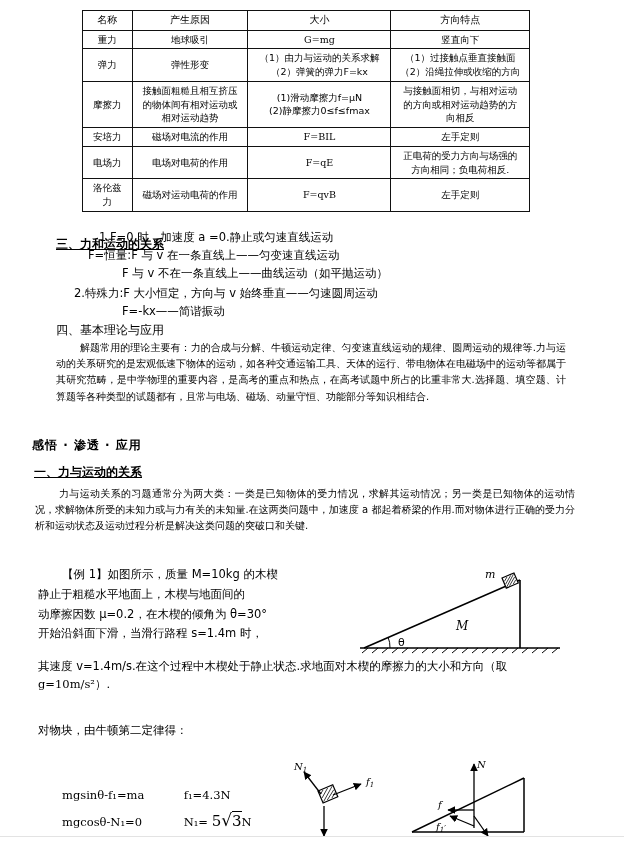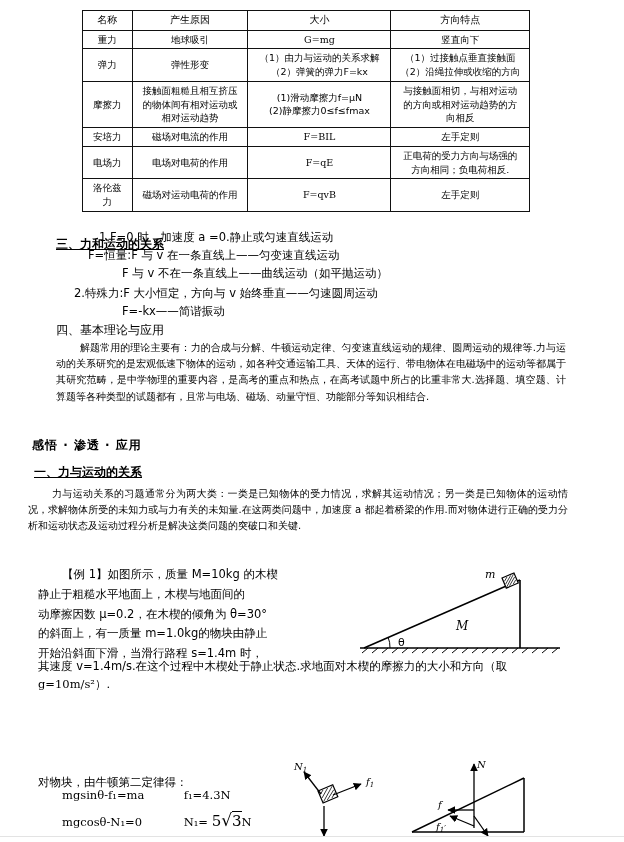--- a/index.html
+++ b/index.html
@@ -216,35 +216,34 @@
   <div class="line" style="left:122px; top:304px;">F=-kx——简谐振动</div>
 
   <div class="sec-head" style="left:56px; top:322px; font-weight:normal;">四、基本理论与应用</div>
 
   <div class="para indent" style="left:56px; top:340px; width:510px;">解题常用的理论主要有：力的合成与分解、牛顿运动定律、匀变速直线运动的规律、圆周运动的规律等.力与运动的关系研究的是宏观低速下物体的运动，如各种交通运输工具、天体的运行、带电物体在电磁场中的运动等都属于其研究范畴，是中学物理的重要内容，是高考的重点和热点，在高考试题中所占的比重非常大.选择题、填空题、计算题等各种类型的试题都有，且常与电场、磁场、动量守恒、功能部分等知识相结合.</div>
 
   <div class="big-head" style="left:32px; top:437px;">感悟 · 渗透 · 应用</div>
 
   <div class="sec-head sec-head-ul" style="left:34px; top:464px;">一、力与运动的关系</div>
 
-  <div class="para indent" style="left:28px; top:486px; width:540px;">力与运动关系的习题通常分为两大类：一类是已知物体的受力情况，求解其运动情况；另一类是已知物体的运动情况，求解物体所受的未知力或与力有关的未知量.在这两类问题中，加速度 a 都起着桥梁的作用.而对物体进行正确的受力分析和运动状态及运动过程分析是解决这类问题的突破口和关键.</div>
+  <div class="para indent" style="left:35px; top:486px; width:540px;">力与运动关系的习题通常分为两大类：一类是已知物体的受力情况，求解其运动情况；另一类是已知物体的运动情况，求解物体所受的未知力或与力有关的未知量.在这两类问题中，加速度 a 都起着桥梁的作用.而对物体进行正确的受力分析和运动状态及运动过程分析是解决这类问题的突破口和关键.</div>
 
   <div class="blk-left" style="left:38px; top:565px;">
     <div style="padding-left:24px;">【例 1】如图所示，质量 M=10kg 的木楔</div>
     <div>静止于粗糙水平地面上，木楔与地面间的</div>
     <div>动摩擦因数 μ=0.2，在木楔的倾角为 θ=30°</div>
-    <div>的斜面上，有一质量 m=1.0kg的物块由静止</div>
     <div>开始沿斜面下滑，当滑行路程 s=1.4m 时，</div>
   </div>
 
   <div class="line" style="left:38px; top:659px;">其速度 v=1.4m/s.在这个过程中木楔处于静止状态.求地面对木楔的摩擦力的大小和方向（取</div>
   <div class="line sr" style="left:38px; top:677px;">g=10m/s²）.</div>
 
 
-  <div class="line" style="left:38px; top:775px;">对物块，由牛顿第二定律得：</div>
+  <div class="line" style="left:38px; top:723px;">对物块，由牛顿第二定律得：</div>
 
   <div class="blk-left sr" style="left:62px; top:786px;">
     <div>
       <span style="display:inline-block; width:118px;" class="wavy-host">mgsinθ-f₁=ma</span>
       <span>f₁=4.3N</span>
     </div>
     <div>
       <span style="display:inline-block; width:118px;">mgcosθ-N₁=0</span>
       <span>
         <span>N₁=</span>

